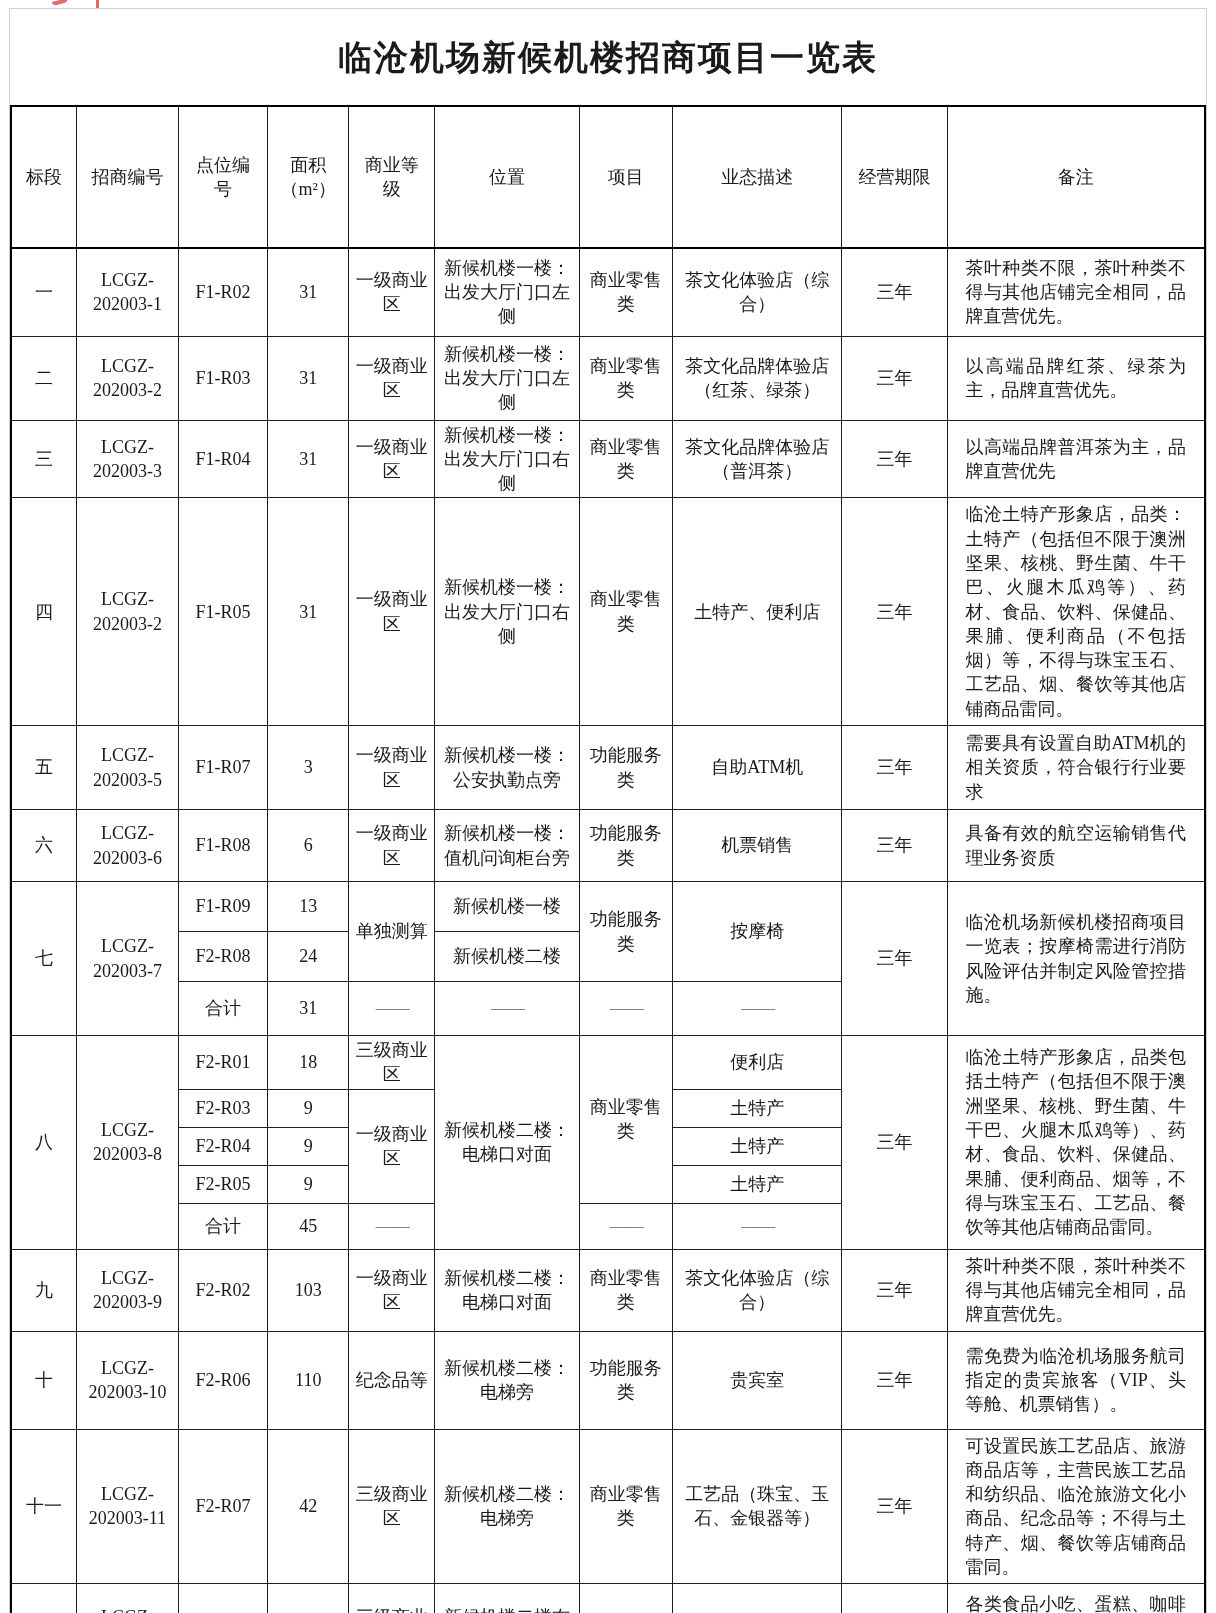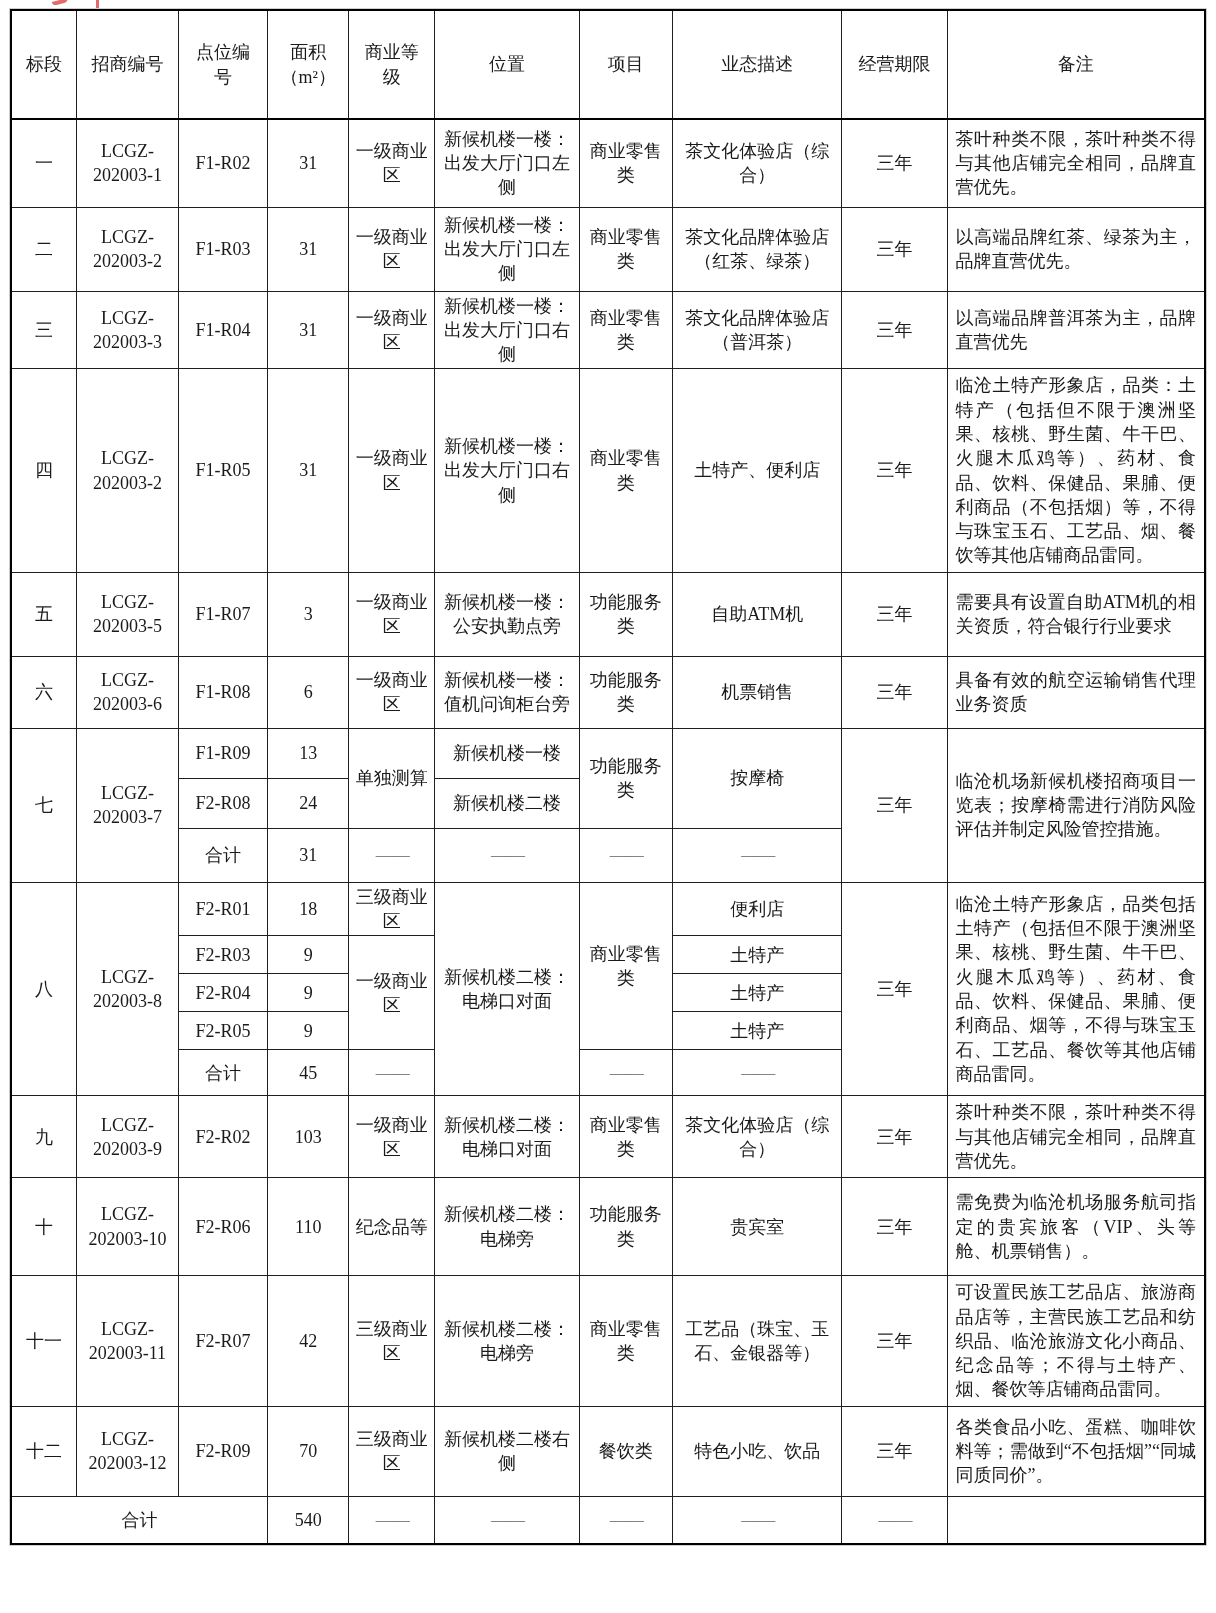--- a/index.html
+++ b/index.html
@@ -31,28 +31,28 @@
   }
   th, td {
     border: 1px solid #1f1f1f;
     text-align: center;
     vertical-align: middle;
     font-size: 18px;
     font-weight: normal;
     line-height: 1.35;
     padding: 2px 4px;
   }
-  thead tr { height: 109px; }
+  thead tr { height: 142px; }
   thead th {
     border-bottom: 2px solid #000000;
     white-space: pre-line;
   }
   td.remarks {
     text-align: justify;
-    padding: 4px 8px;
+    padding: 4px 18px;
   }
   td.dash {
     color: #7f7f7f;
     letter-spacing: -2px;
   }
   
   .red-mark { position: absolute; background: #e06c6c; }
   .red-mark.m1 {
     left: 52px; top: 0; width: 16px; height: 4px;
     border-radius: 0 0 6px 6px;
@@ -62,20 +62,21 @@
     left: 96px; top: 0; width: 3px; height: 9px;
   }
 </style>
 </head>
 <body>
 
 <div class="red-mark m1" style="background: rgb(224, 108, 108);"></div>
 <div class="red-mark m2" style="background: rgb(224, 108, 108);"></div>
 
 <div class="page">
+  <div class="title">临沧机场新候机楼招商项目一览表</div>
   <table class="projects">
     <colgroup id="colgroup">
         <col style="width: 5.5%;">
         <col style="width: 8.5%;">
         <col style="width: 7.5%;">
         <col style="width: 6.8%;">
         <col style="width: 7.2%;">
         <col style="width: 12.1%;">
         <col style="width: 7.8%;">
         <col style="width: 14.2%;">

